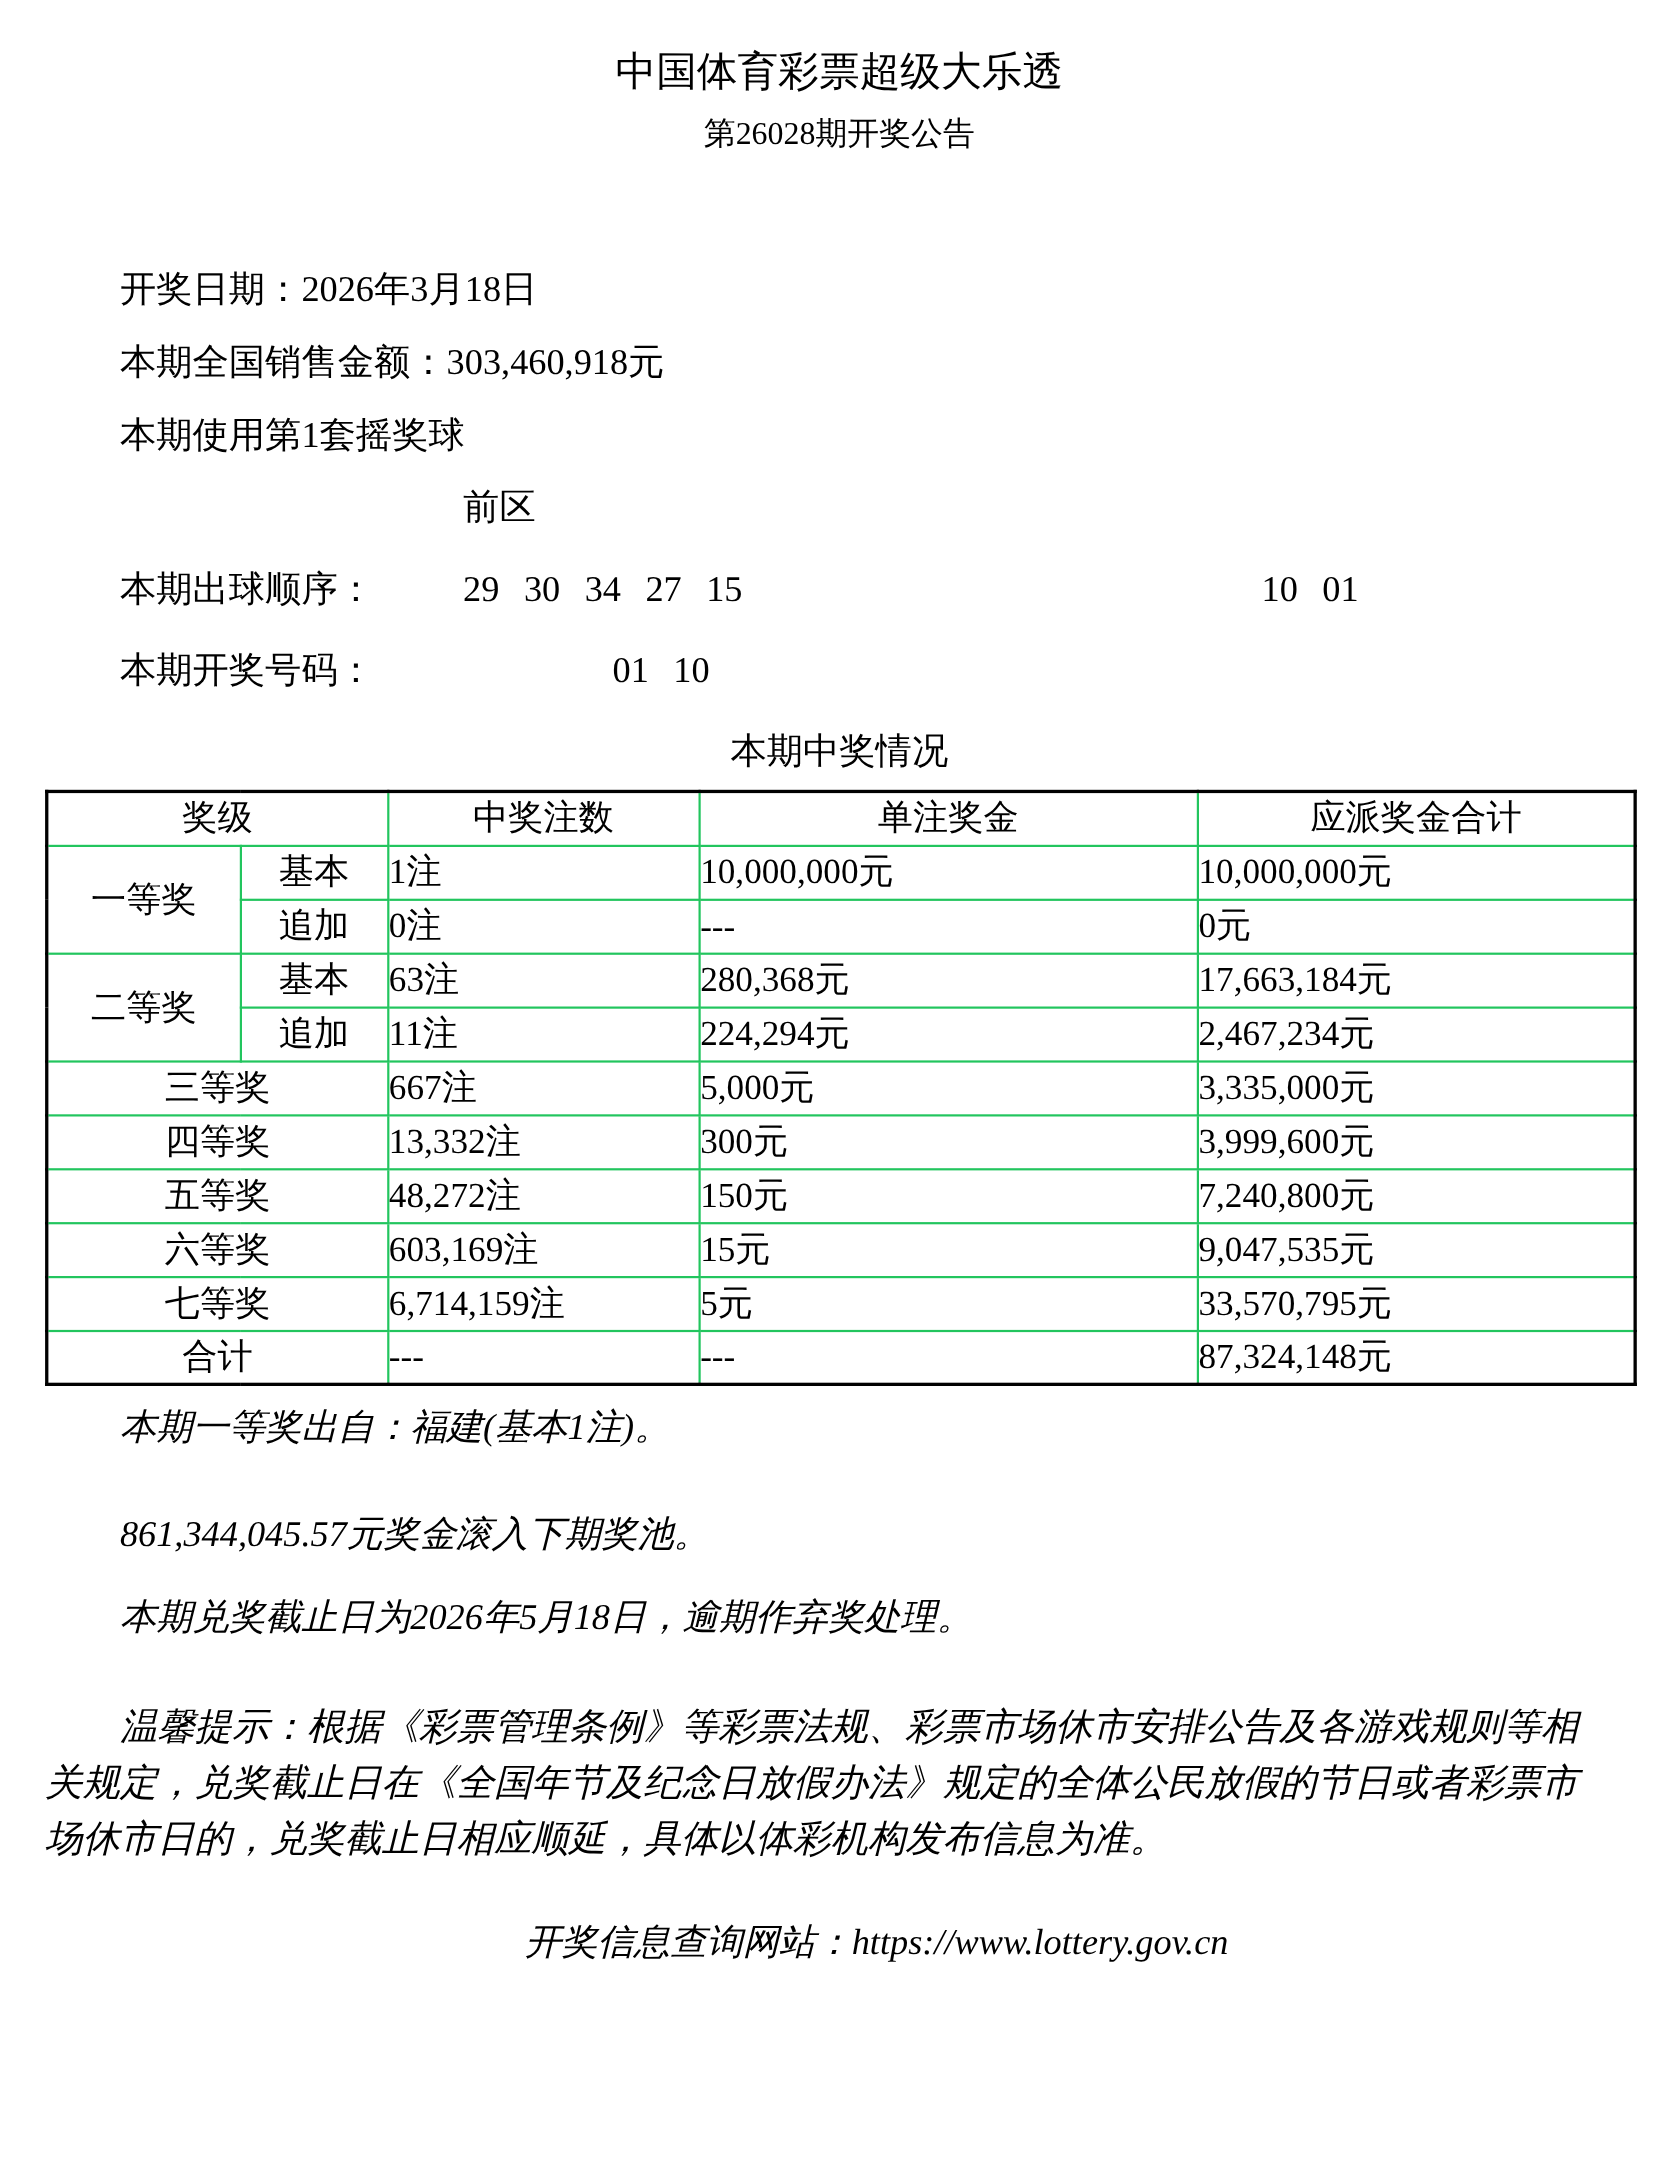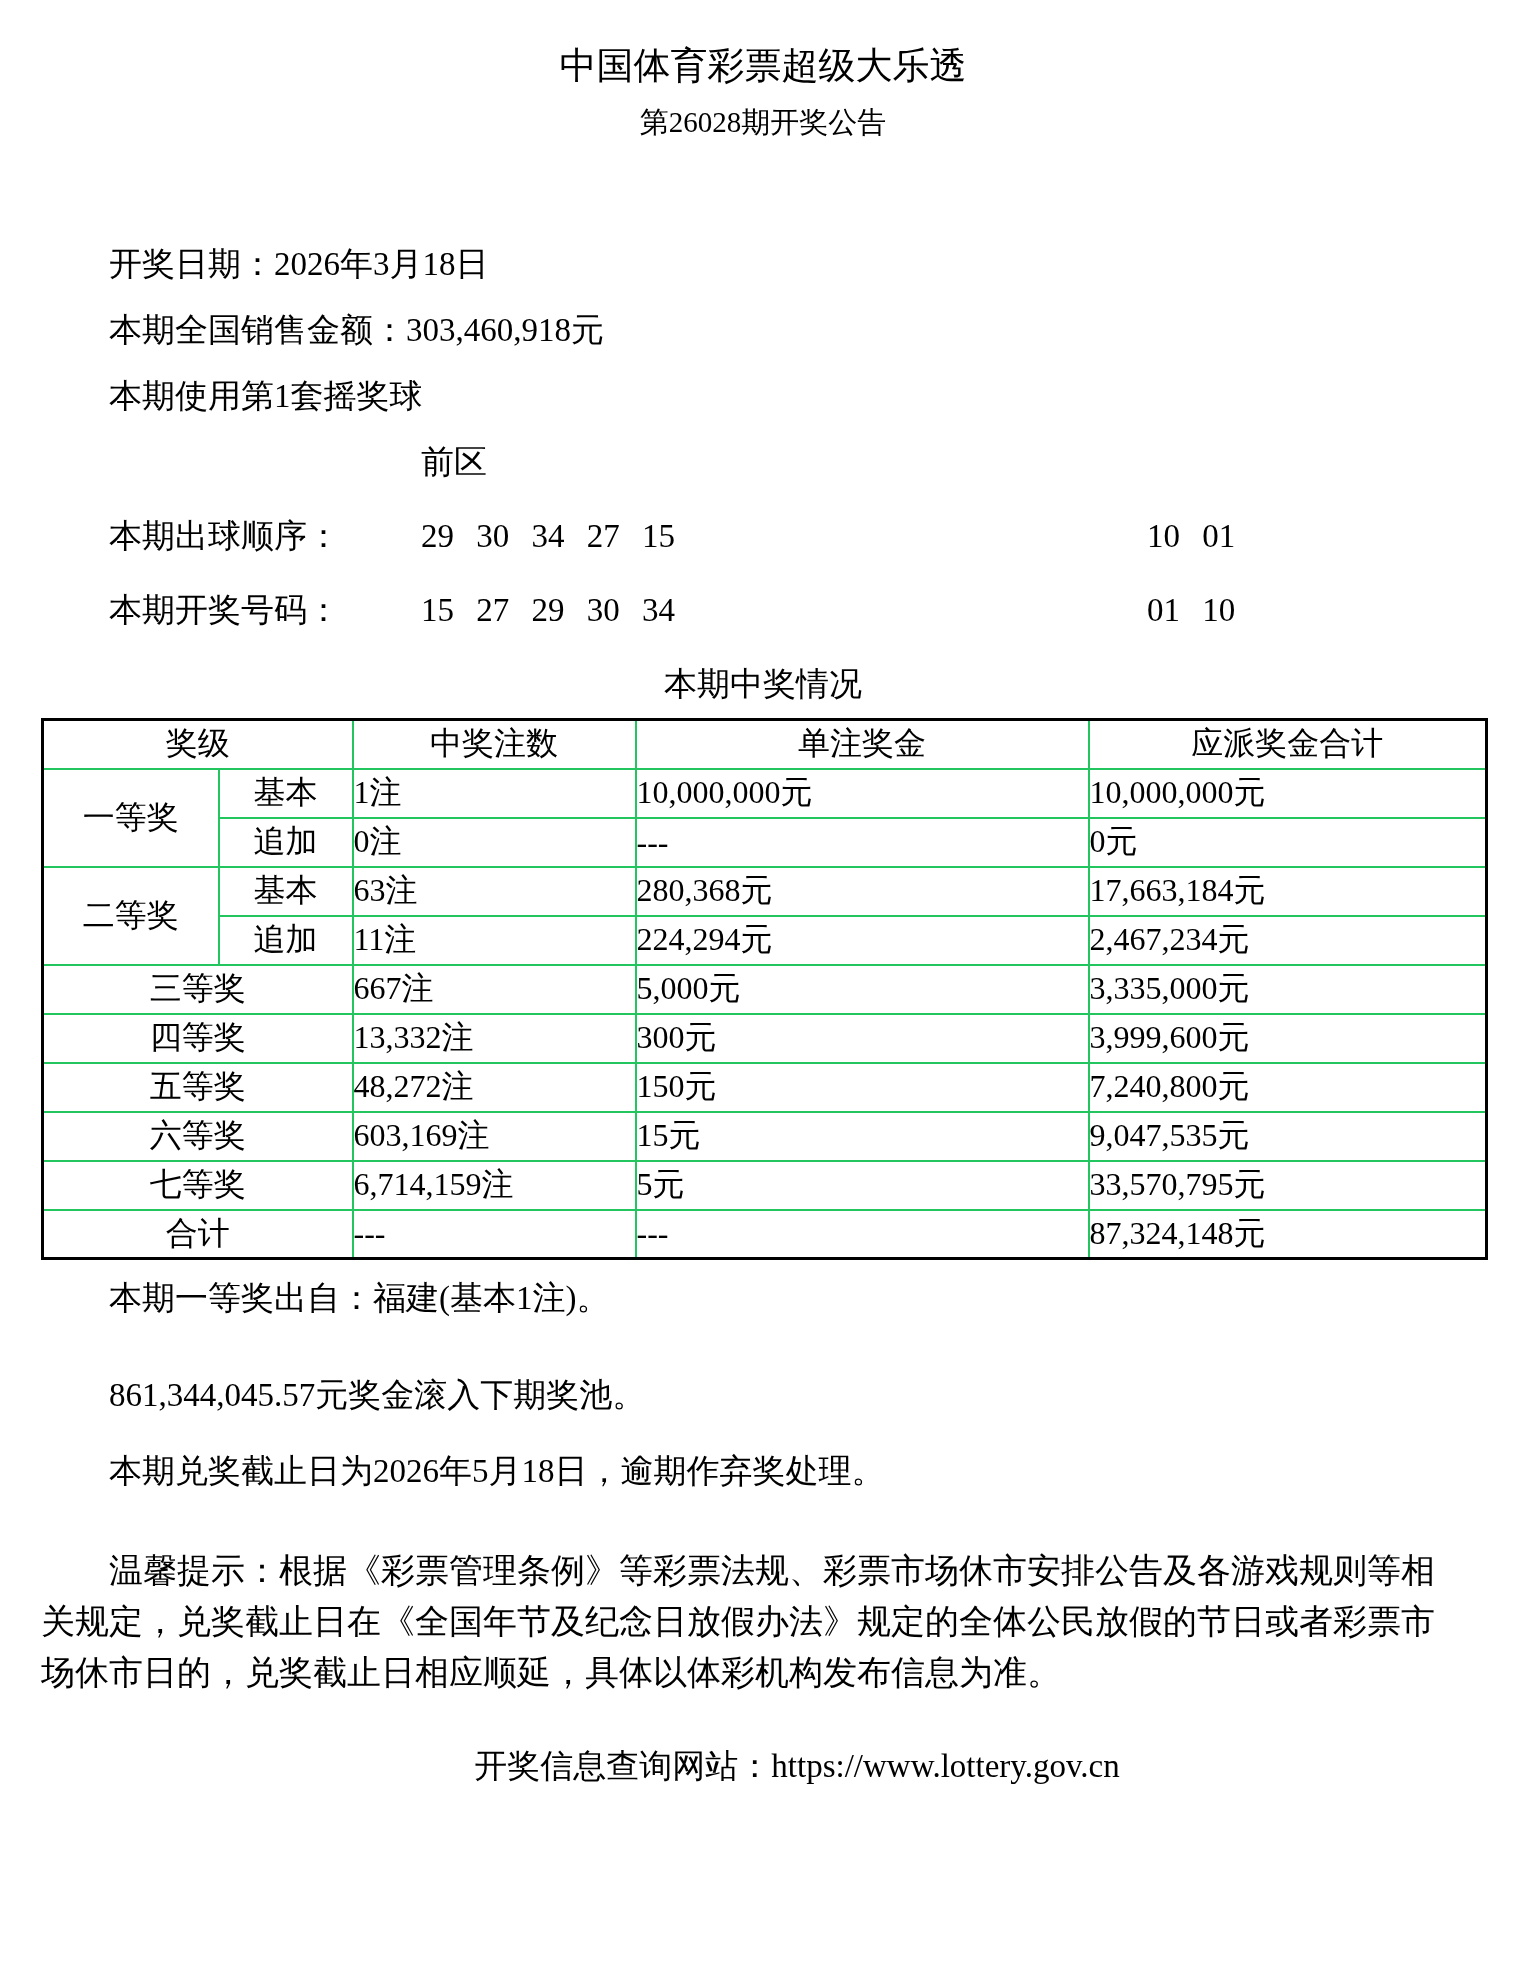--- a/index.html
+++ b/index.html
@@ -64,21 +64,21 @@
   }
   table.prize td {
     border: 2px solid #22c55e;
     height: 49px;
     padding: 0;
     overflow: hidden;
     white-space: nowrap;
   }
   td.c { text-align: center; }
   td.num { text-align: left; padding-right: 10px; }
-  .footer-block { margin-top: 18px; }
+  .footer-block { margin-top: 18px; font-style: italic; }
   .f-para {
     font-size: 33px;
     line-height: 40px;
     margin: 0;
     text-indent: 68px;
     white-space: pre;
   }
   .f-p1 { margin-top: 16px; }
   .f-p2 { margin-top: 57px; }
   .f-p3 { margin-top: 36px; }
@@ -110,21 +110,20 @@
       <div class="zr-label"></div>
       <div class="zr-front">前区</div>
     </div>
     <div class="zone-row">
       <div class="zr-label">本期出球顺序：</div>
       <div class="zr-front">29 30 34 27 15</div>
       <div class="zr-back">10 01</div>
     </div>
     <div class="zone-row">
       <div class="zr-label">本期开奖号码：</div>
-      <div class="zr-front">15 27 29 30 34</div>
       <div class="zr-back">01 10</div>
     </div>
   </div>
 
   <div class="table-title">本期中奖情况</div>
 
   <table class="prize">
     <colgroup>
       <col style="width:176px">
         <col style="width:134px">

